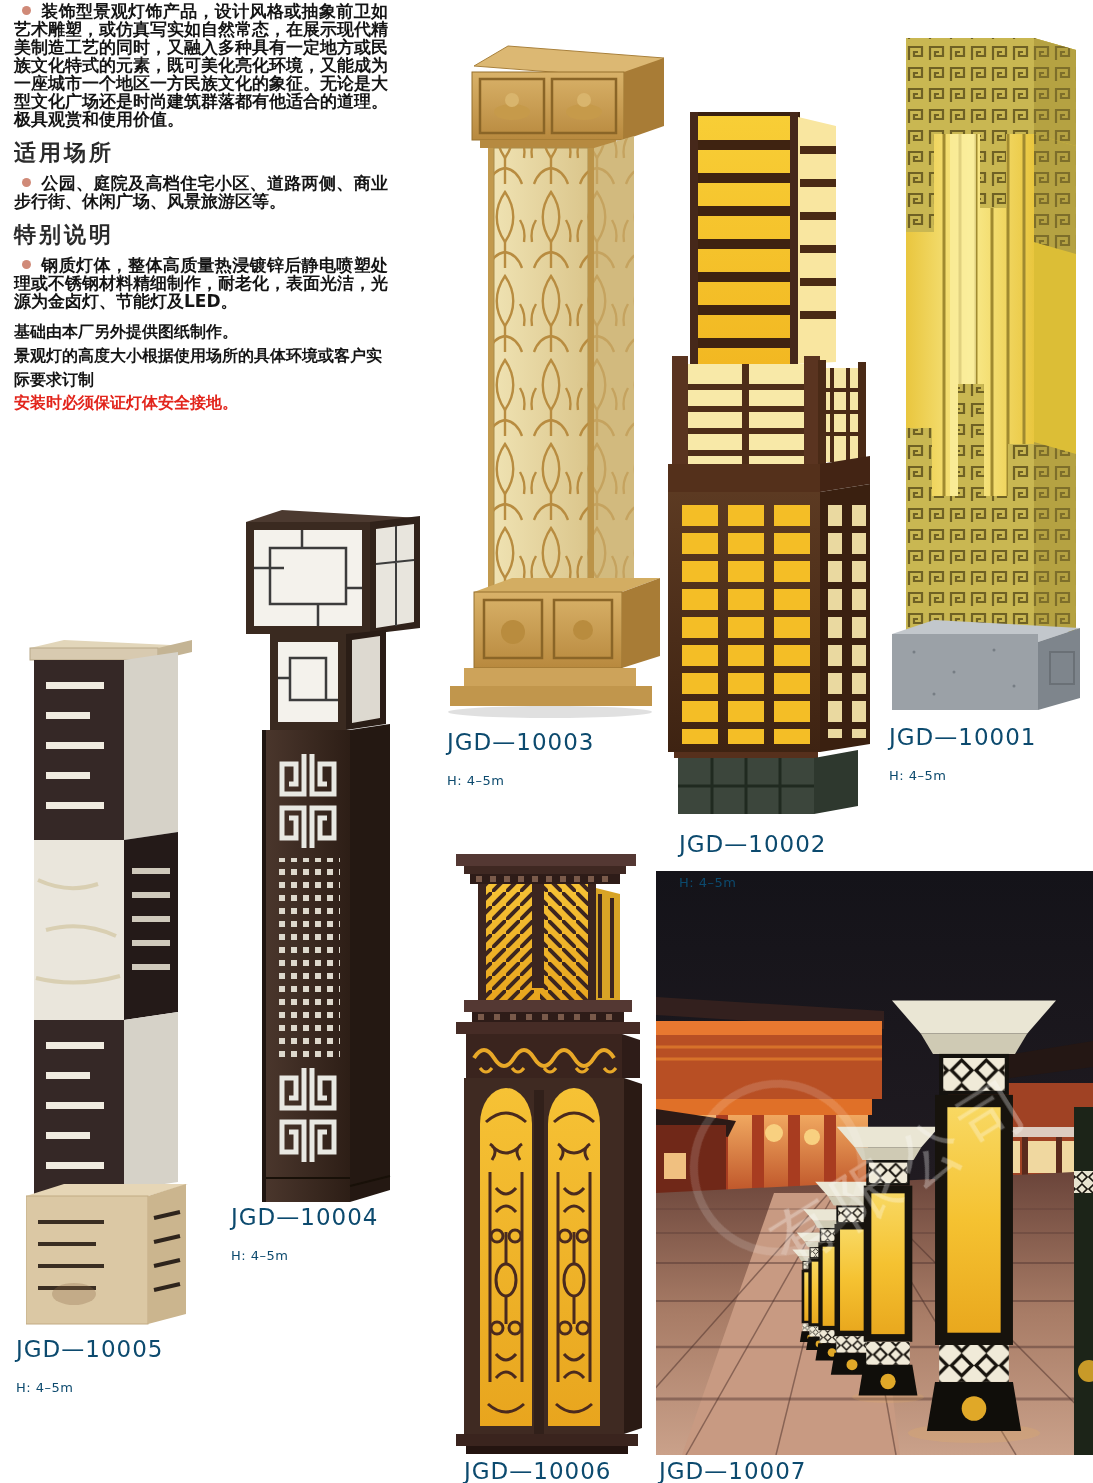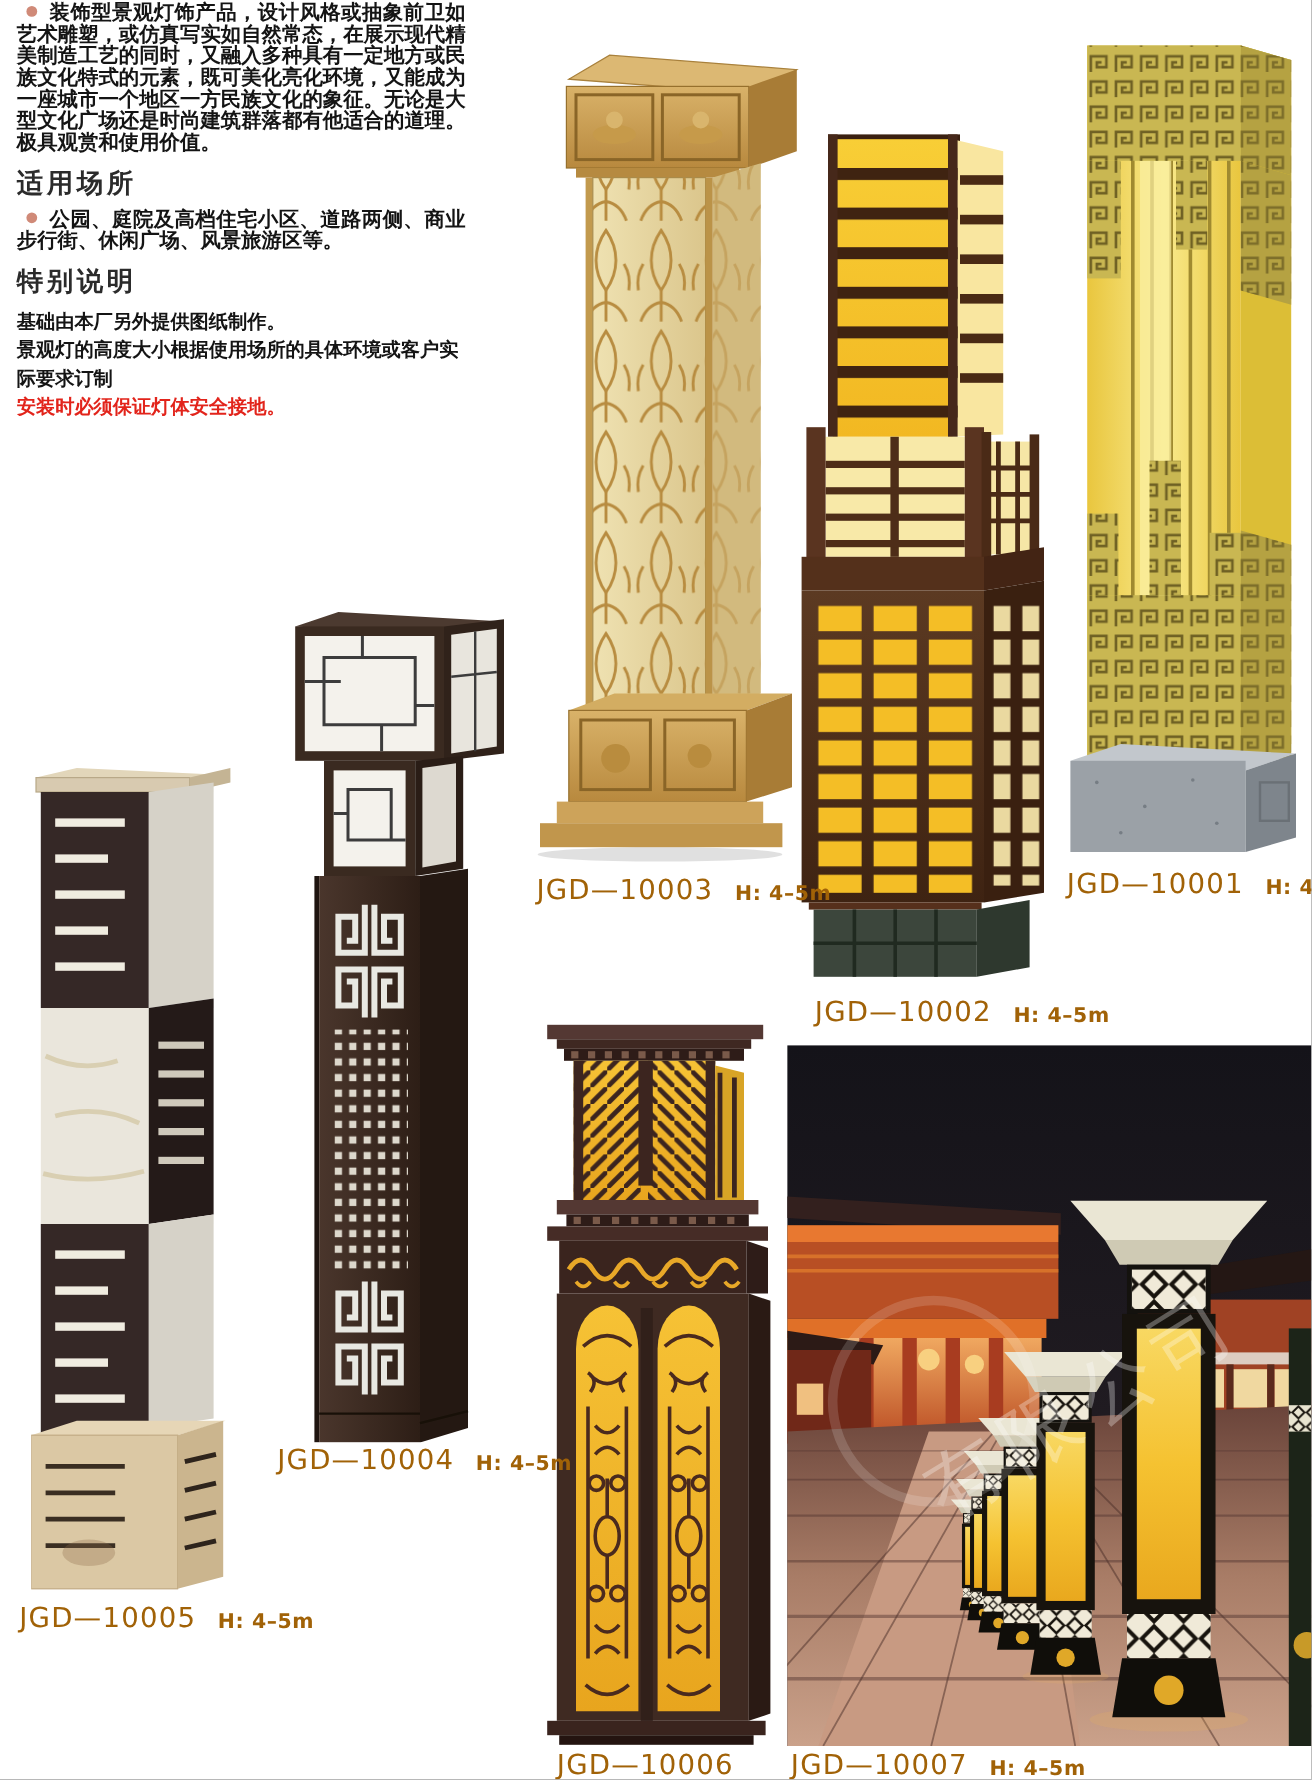--- a/index.html
+++ b/index.html
@@ -6,36 +6,37 @@
   .page{position:relative;width:1093px;height:1483px;background:#ffffff;overflow:hidden;
         font-family:"DejaVu Sans","Liberation Sans",sans-serif;margin:0 auto;}
   .infoblock{position:absolute;left:14px;top:2px;width:374px;}
   .sec-h{font-size:22px;font-weight:bold;color:#2b2b2b;letter-spacing:3px;margin:8px 0 6px 0;}
   .sec-p{font-size:17px;line-height:18px;text-align:justify;color:#141414;font-weight:600;margin:0 0 10px 0;}
   .bullet{display:inline-block;width:9px;height:9px;border-radius:50%;background:#d08a78;margin:0 10px 3px 8px;vertical-align:middle;}
   .note-line{font-size:16px;line-height:24px;color:#141414;font-weight:600;}
   .note-red{color:#e2241b;font-family:Liberation Mono, monospace;}
   figure.prod{position:absolute;margin:0;padding:0;}
   figure.prod svg{display:block;}
-  .caption{position:absolute;display:flex;align-items:flex-end;gap:18px;color:#a16207;white-space:nowrap;}
+  .caption{position:absolute;display:flex;align-items:flex-start;gap:18px;color:#0c4a6e;white-space:nowrap;flex-direction:column;}
   .caption .model{font-size:23px;letter-spacing:1px;}
-  .caption .ht{font-size:17px;font-weight:bold;letter-spacing:0.5px;}
+  .caption .ht{font-size:13px;font-weight:normal;letter-spacing:0.5px;}
 </style>
 </head>
 <body>
 
 <div class="page">
 
   <div class="infoblock">
     <p class="sec-p"><span class="bullet"></span><span>装饰型景观灯饰产品，设计风格或抽象前卫如艺术雕塑，或仿真写实如自然常态，在展示现代精美制造工艺的同时，又融入多种具有一定地方或民族文化特式的元素，既可美化亮化环境，又能成为一座城市一个地区一方民族文化的象征。无论是大型文化广场还是时尚建筑群落都有他适合的道理。极具观赏和使用价值。</span></p>
 
     <div class="sec-h">适用场所</div>
     <p class="sec-p"><span class="bullet"></span><span>公园、庭院及高档住宅小区、道路两侧、商业步行街、休闲广场、风景旅游区等。</span></p>
 
     <div class="sec-h">特别说明</div>
+    <p class="sec-p"><span class="bullet"></span><span>钢质灯体，整体高质量热浸镀锌后静电喷塑处理或不锈钢材料精细制作，耐老化，表面光洁，光源为金卤灯、节能灯及LED。</span></p>
 
     <div class="note-line">基础由本厂另外提供图纸制作。</div>
     <div class="note-line">景观灯的高度大小根据使用场所的具体环境或客户实际要求订制</div>
     <div class="note-line note-red">安装时必须保证灯体安全接地。</div>
   </div>
 
   <figure class="prod" style="left:436px;top:22px;">
     <svg width="234" height="704" viewBox="0 0 234 704">
       <defs>
         <linearGradient id="g3gold" x1="0" y1="0" x2="0" y2="1">

